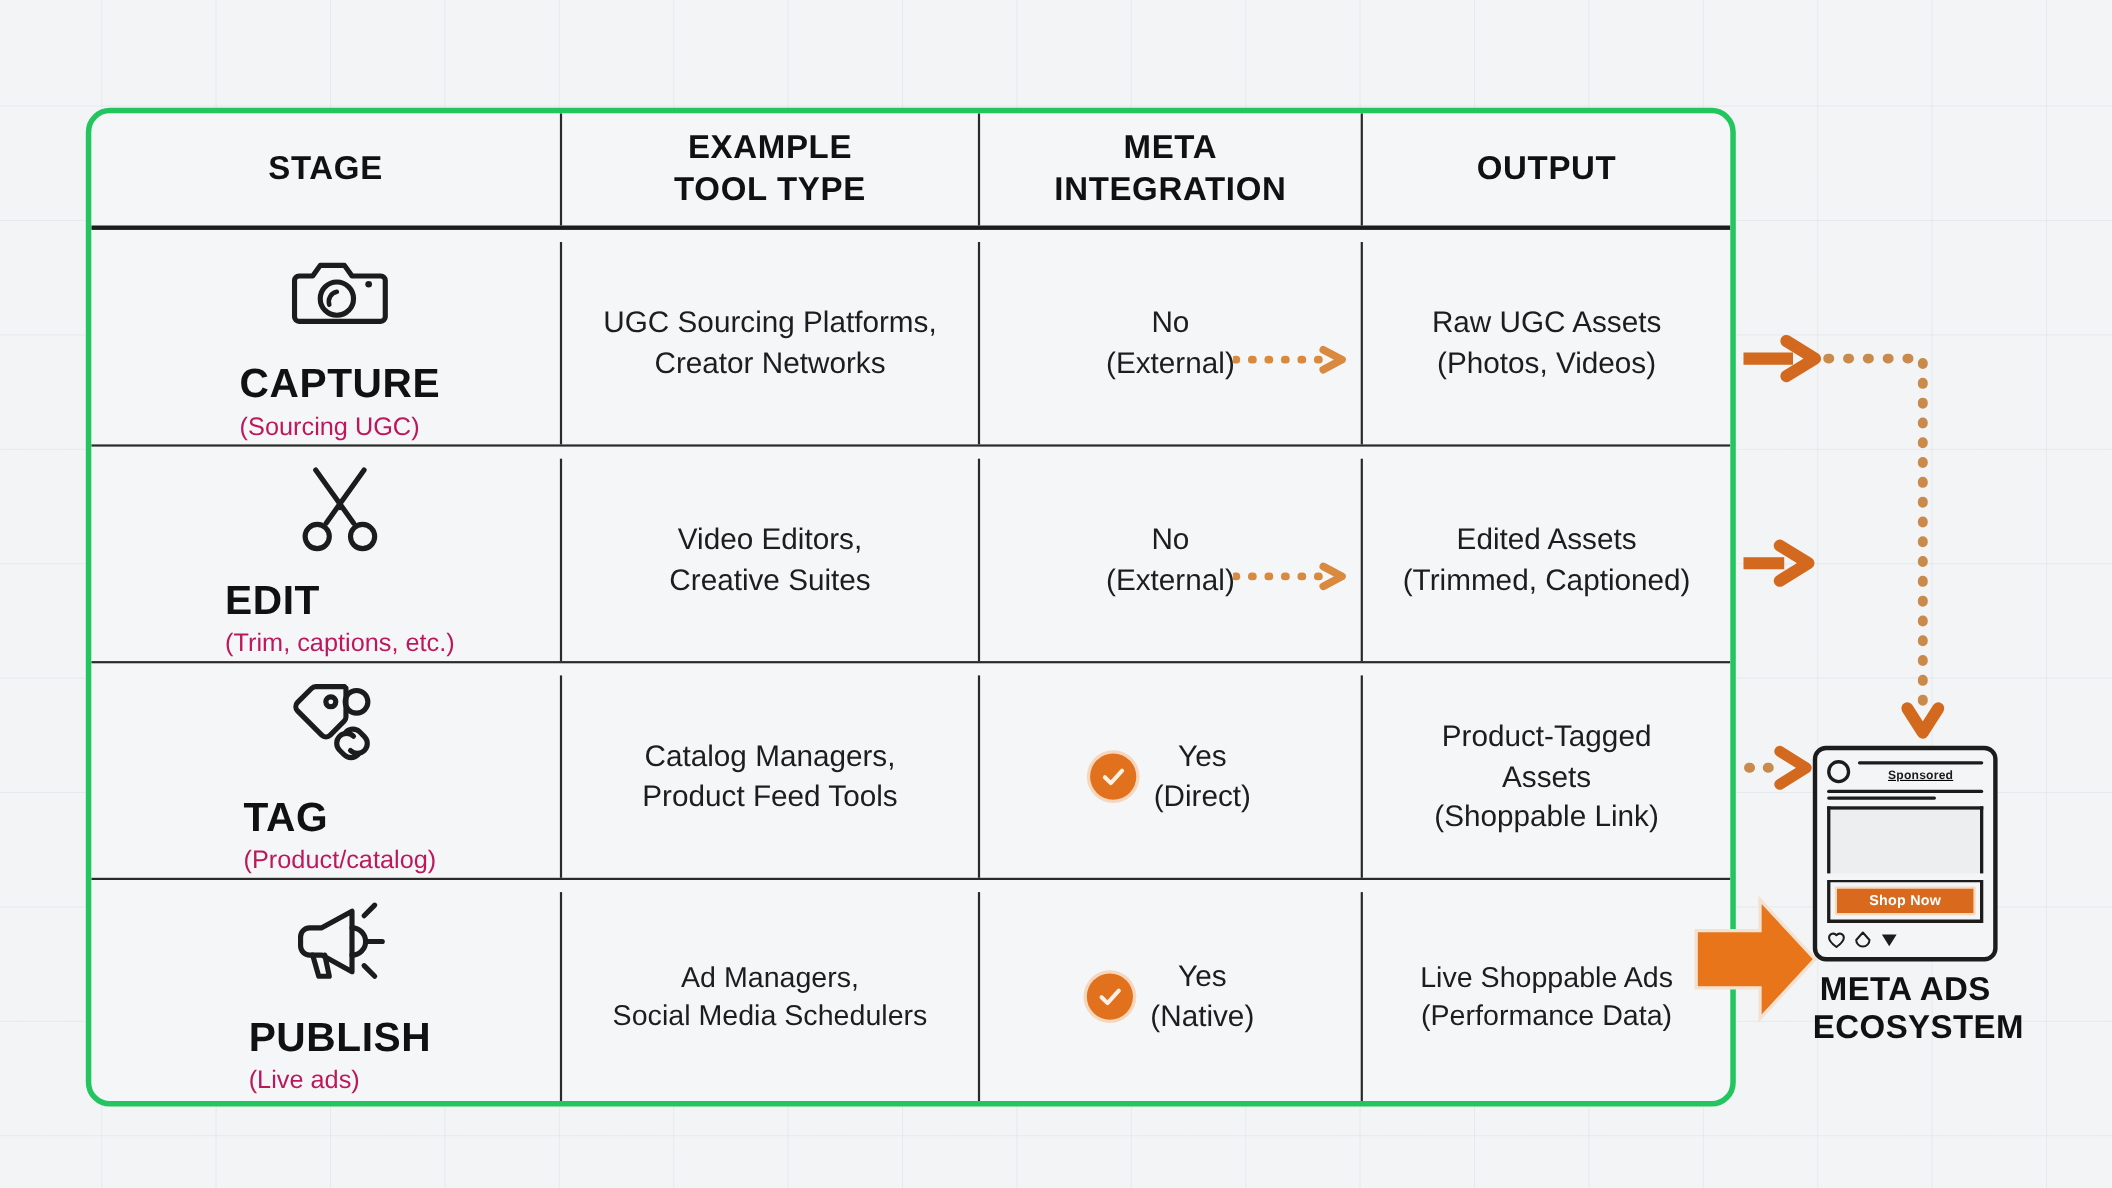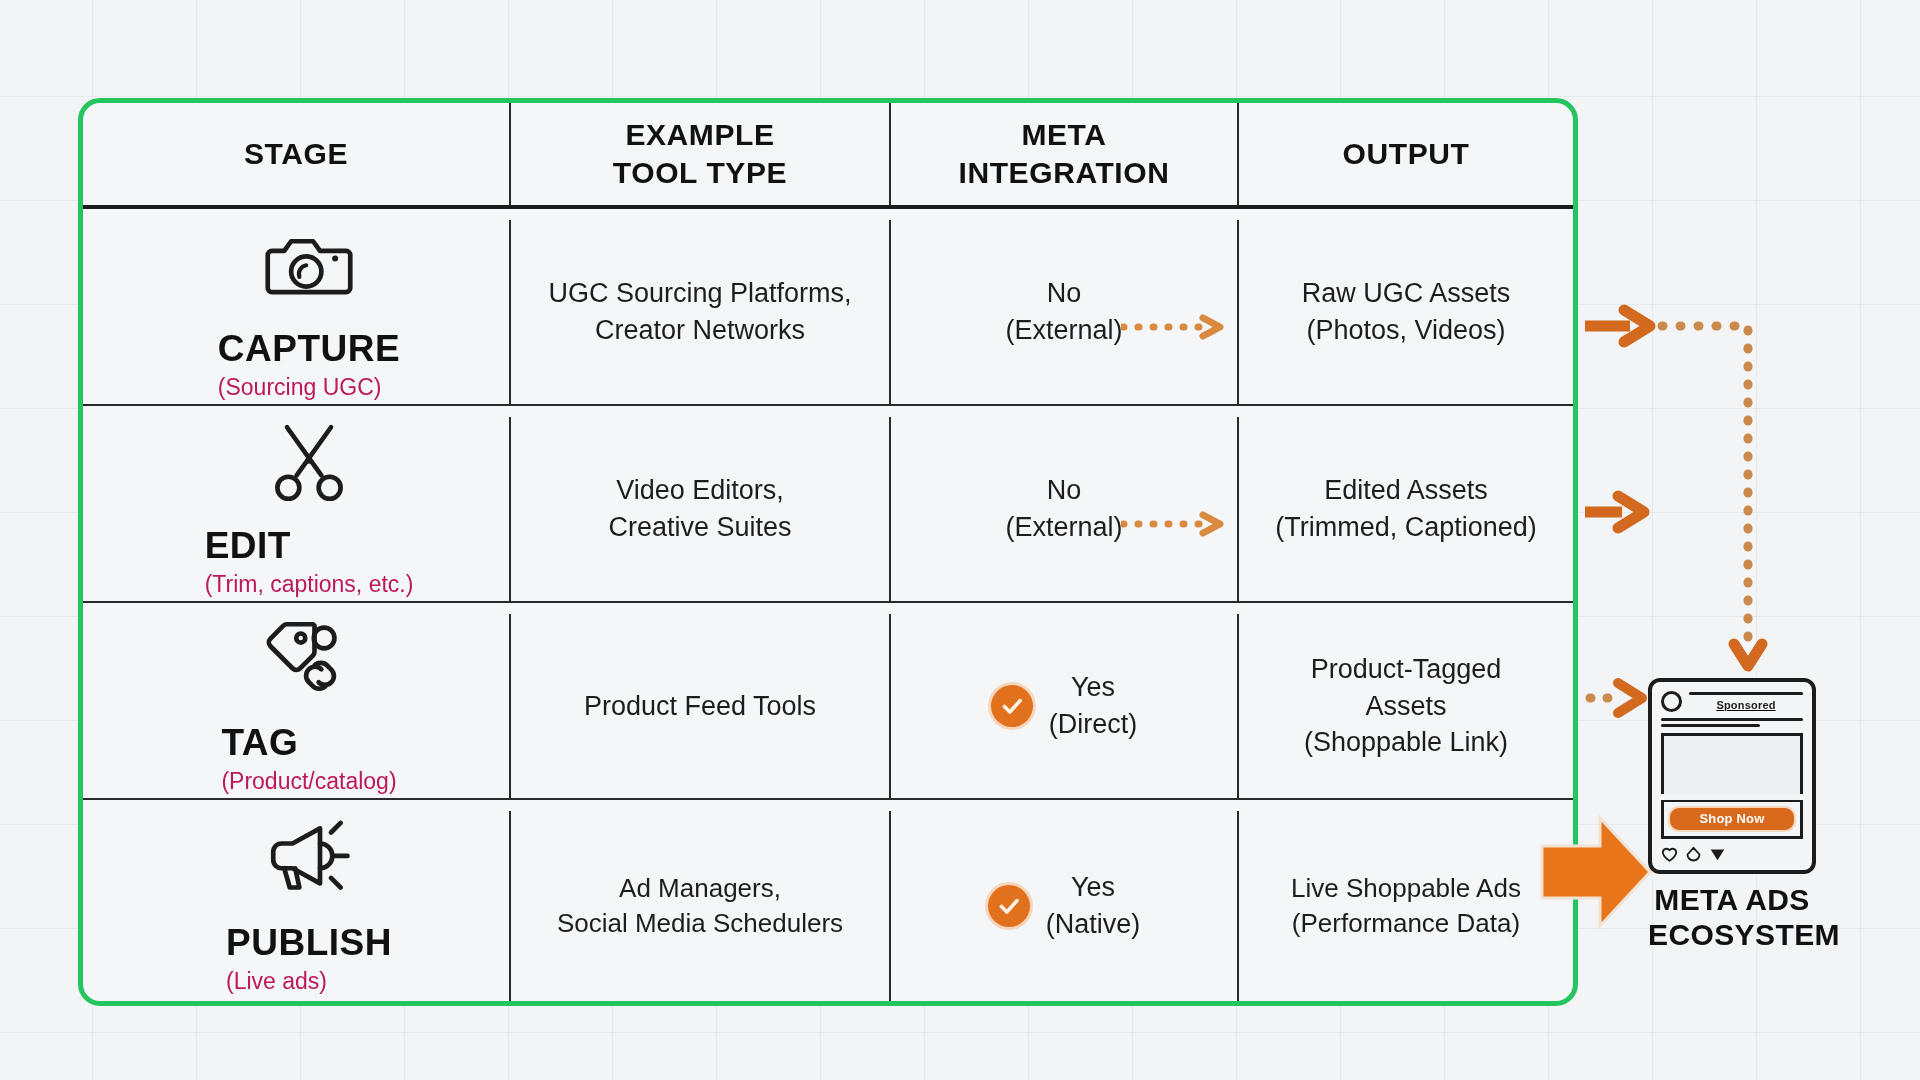--- a/index.html
+++ b/index.html
@@ -186,21 +186,21 @@
   }
   .ph-cta-wrap {
     border: 3px solid #1c1c1c;
     border-top: 2.5px solid #1c1c1c;
     padding: 4px;
     background: #f3f5f7;
   }
   .ph-cta {
     background: #d9691c;
     border: 2px solid #f6d9bf;
-    border-radius: 11px;
+    border-radius: 1px;
     color: #fff;
     font-size: 13px;
     font-weight: bold;
     text-align: center;
     padding: 3px 0 4px 0;
     letter-spacing: 0.2px;
   }
   .ph-actions { display: flex; align-items: center; gap: 7px; padding-top: 1px; }
   .ph-actions svg { display: block; }
 
@@ -345,20 +345,21 @@
           </svg>
         </span>
         <span class="stage-text">
           <span class="stage-title">TAG</span>
           <span class="stage-sub" style="display:block">(Product/catalog)</span>
         </span>
       </div>
     </div>
     <div class="cell c-tool">
       <div>
+        <div class="cell-text">Catalog Managers,</div>
         <div class="cell-text">Product Feed Tools</div>
       </div>
     </div>
     <div class="cell c-meta">
       <div class="meta-inner">
         <span class="check-badge">
           <svg viewBox="0 0 24 24" fill="none" stroke="#fdf0e4" stroke-width="3.4" stroke-linecap="round" stroke-linejoin="round">
             <path d="M5 12.5 L10 17.5 L19.5 7"></path>
           </svg>
         </span>

